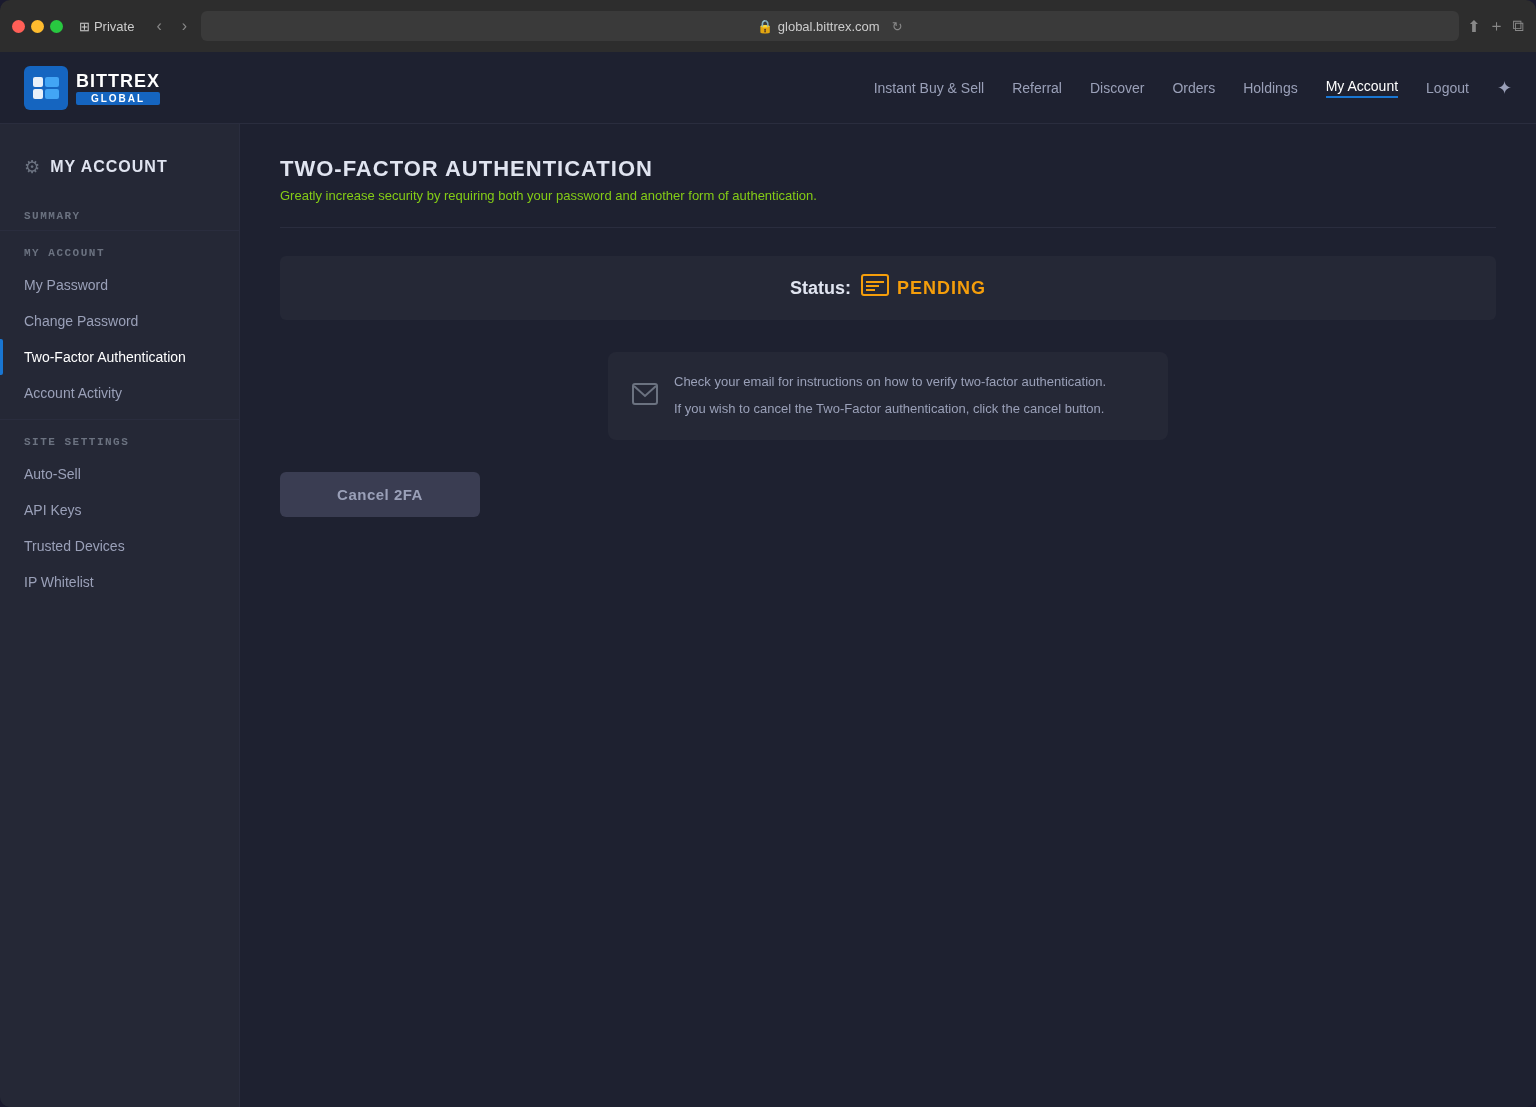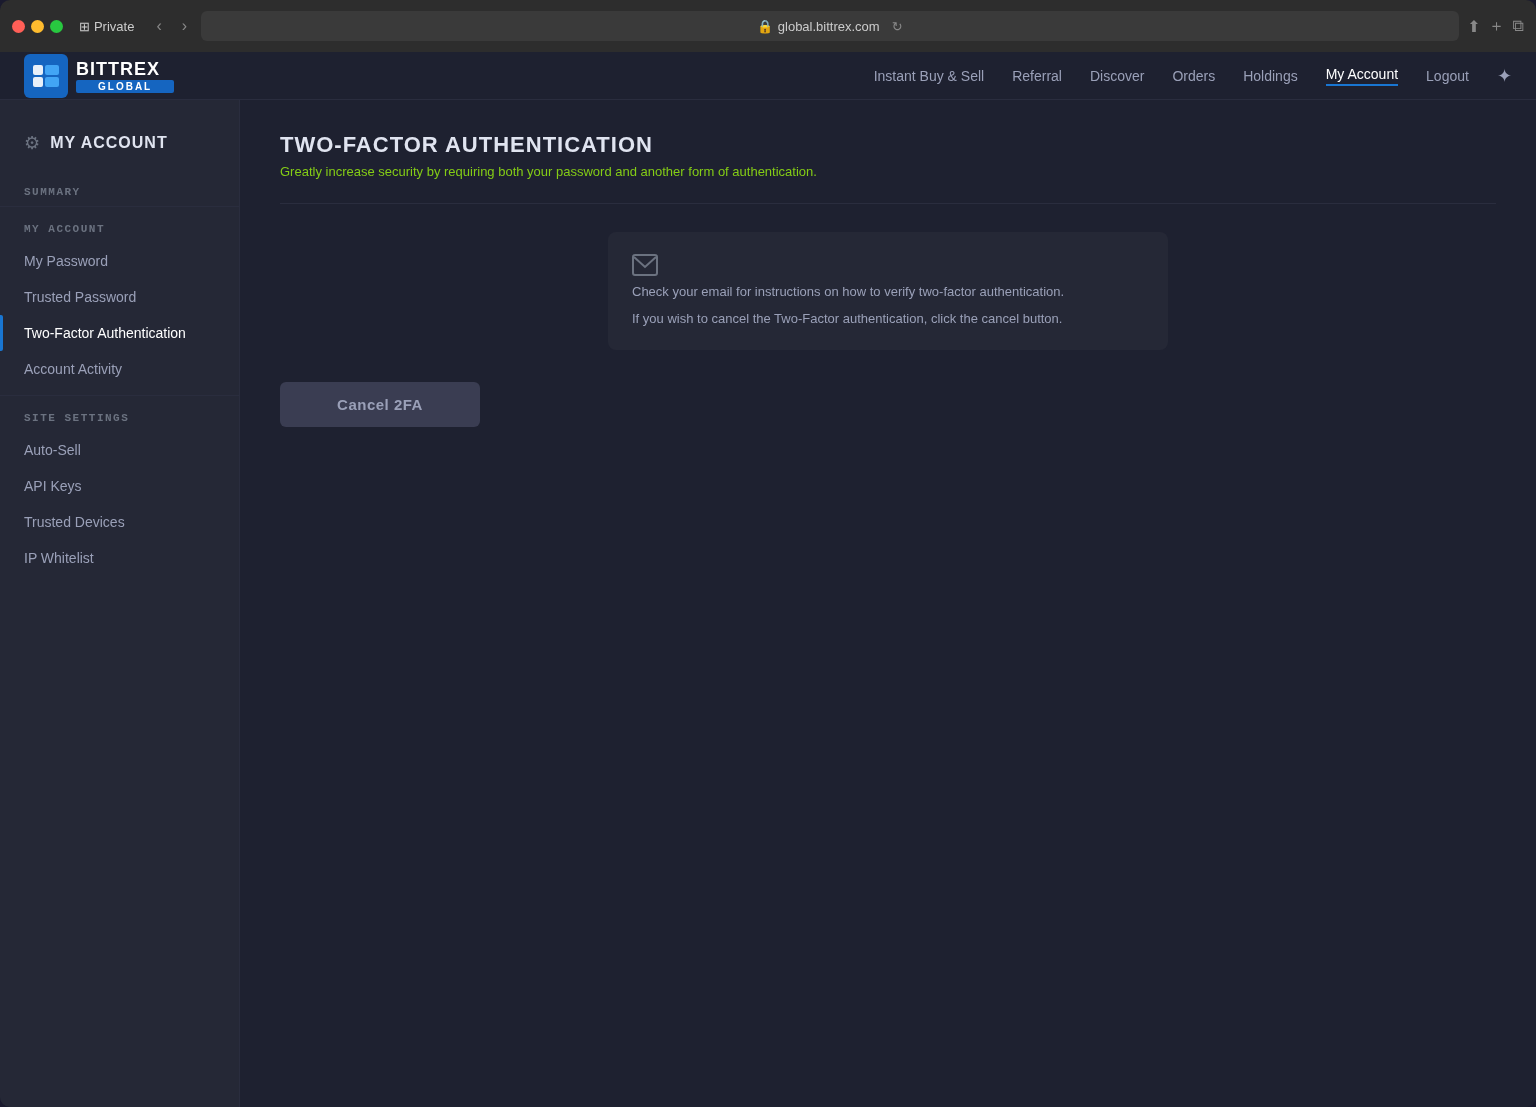--- a/index.html
+++ b/index.html
@@ -25,32 +25,32 @@
     .address-bar { flex: 1; background: #3a3a3a; border-radius: 6px; height: 30px; display: flex; align-items: center; justify-content: center; color: #ccc; font-size: 13px; gap: 4px; }
     .browser-actions { display: flex; gap: 8px; align-items: center; color: #888; }
     .browser-action-btn { background: none; border: none; color: #888; font-size: 16px; cursor: pointer; }
 
     
     .app { background: #1e2130; min-height: calc(1107px - 52px); display: flex; flex-direction: column; border-radius: 0 0 10px 10px; overflow: hidden; }
 
     
     .top-nav {
       background: #1e2130;
-      height: 48px;
+      height: 72px;
       display: flex;
       padding: 0 24px;
       border-bottom: 1px solid #2a2d3e;
       flex-shrink: 0;
     }
     .logo { display: flex; align-items: center; gap: 8px; }
     .logo-icon { width: 44px; height: 44px; background: #1565c0; border-radius: 6px; display: flex; align-items: center; justify-content: center; }
     .logo-icon svg { width: 30px; height: 30px; }
     .logo-text { display: flex; flex-direction: column; }
     .logo-bittrex { color: white; font-size: 18px; font-weight: 700; letter-spacing: 1px; }
-    .logo-global { background: #1565c0; color: white; font-size: 10px; font-weight: 700; letter-spacing: 2px; padding: 1px 22px; border-radius: 2px; text-align: center; }
+    .logo-global { background: #1565c0; color: white; font-size: 10px; font-weight: 700; letter-spacing: 2px; padding: 1px 8px; border-radius: 2px; text-align: center; }
     .nav-links { margin-left: auto; display: flex; align-items: center; gap: 28px; }
     .nav-link { color: #9aa0b8; font-size: 14px; text-decoration: none; cursor: pointer; background: none; border: none; }
     .nav-link.active { color: white; border-bottom: 2px solid #1976d2; padding-bottom: 2px; }
     .theme-btn { background: none; border: none; color: #9aa0b8; font-size: 18px; cursor: pointer; }
 
     
     .main-layout { display: flex; flex: 1; }
 
     
     .sidebar {
@@ -135,26 +135,26 @@
     .status-label { color: #e0e4f0; font-size: 18px; font-weight: 600; margin-right: 10px; }
     .status-icon { font-size: 22px; color: #f59e0b; margin-right: 8px; }
     .status-value { color: #f59e0b; font-size: 18px; font-weight: 700; letter-spacing: 1px; }
 
     
     .info-box {
       background: #252836;
       border-radius: 8px;
       padding: 20px 24px;
       display: flex;
-      align-items: flex-start;
+      align-items: center;
+      gap: 16px;
       margin-bottom: 32px;
       max-width: 560px;
       margin-left: auto;
       margin-right: auto;
-      flex-direction: column;
     }
     .email-icon-wrap { color: #6b7280; font-size: 24px; margin-top: 2px; flex-shrink: 0; }
     .info-text { color: #9aa0b8; font-size: 13px; line-height: 1.6; }
     .info-text p { margin-bottom: 6px; }
     .info-text p:last-child { margin-bottom: 0; }
 
     
     .cancel-btn-wrap { display: flex; justify-content: flex-start; }
     .cancel-btn {
       background: #3a3d52;
@@ -231,37 +231,50 @@
       <div class="my-account-header">
         <span class="gear-icon">⚙</span>
         <span class="my-account-title">MY ACCOUNT</span>
       </div>
 
       <div class="sidebar-section-title">SUMMARY</div>
       <div class="sidebar-divider"></div>
 
       <div class="sidebar-section-title">MY ACCOUNT</div>
       <div class="sidebar-item">My Password</div>
-      <div class="sidebar-item">Trusted Password</div>
+      <div class="sidebar-item">Change Password</div>
       <div class="sidebar-item active">Two-Factor Authentication</div>
       <div class="sidebar-item">Account Activity</div>
       <div class="sidebar-divider"></div>
 
       <div class="sidebar-section-title">SITE SETTINGS</div>
       <div class="sidebar-item">Auto-Sell</div>
       <div class="sidebar-item">API Keys</div>
       <div class="sidebar-item">Trusted Devices</div>
       <div class="sidebar-item">IP Whitelist</div>
     </aside>
 
     <main class="content">
       <h1 class="page-title">TWO-FACTOR AUTHENTICATION</h1>
       <p class="page-subtitle">Greatly increase security by requiring both your password and another form of authentication.</p>
       <div class="content-divider"></div>
 
+      <div class="status-bar">
+        <span class="status-label">Status:</span>
+        <span class="status-icon">
+          
+          <svg width="28" height="22" viewBox="0 0 28 22" fill="none">
+            <rect x="1" y="1" width="26" height="20" rx="2" stroke="#f59e0b" stroke-width="2"></rect>
+            <line x1="5" y1="8" x2="23" y2="8" stroke="#f59e0b" stroke-width="2"></line>
+            <line x1="5" y1="12" x2="18" y2="12" stroke="#f59e0b" stroke-width="2"></line>
+            <line x1="5" y1="16" x2="14" y2="16" stroke="#f59e0b" stroke-width="2"></line>
+          </svg>
+        </span>
+        <span class="status-value">PENDING</span>
+      </div>
 
       <div class="info-box">
         <div class="email-icon-wrap">
           <svg width="26" height="22" viewBox="0 0 26 22" fill="none">
             <rect x="1" y="1" width="24" height="20" rx="2" stroke="#6b7280" stroke-width="2"></rect>
             <path d="M2 3L13 13L24 3" stroke="#6b7280" stroke-width="2"></path>
           </svg>
         </div>
         <div class="info-text">
           <p>Check your email for instructions on how to verify two-factor authentication.</p>

